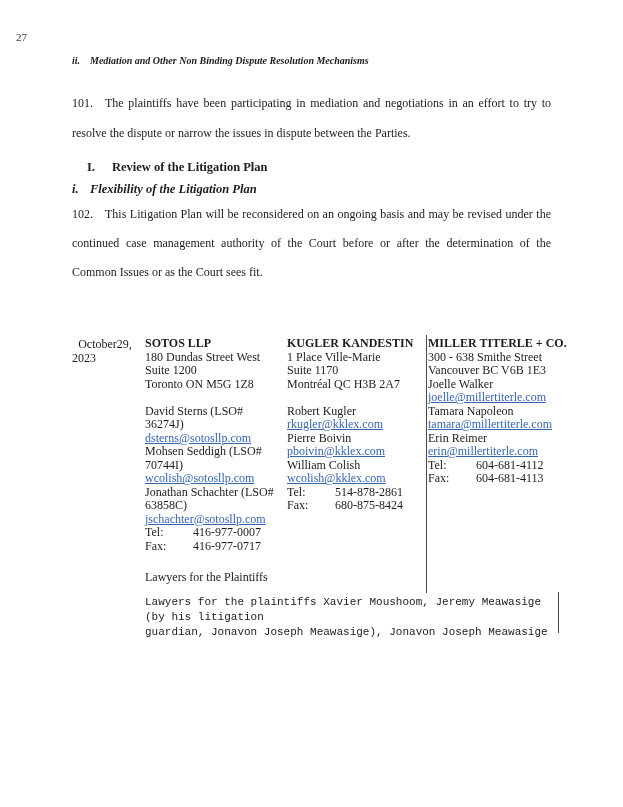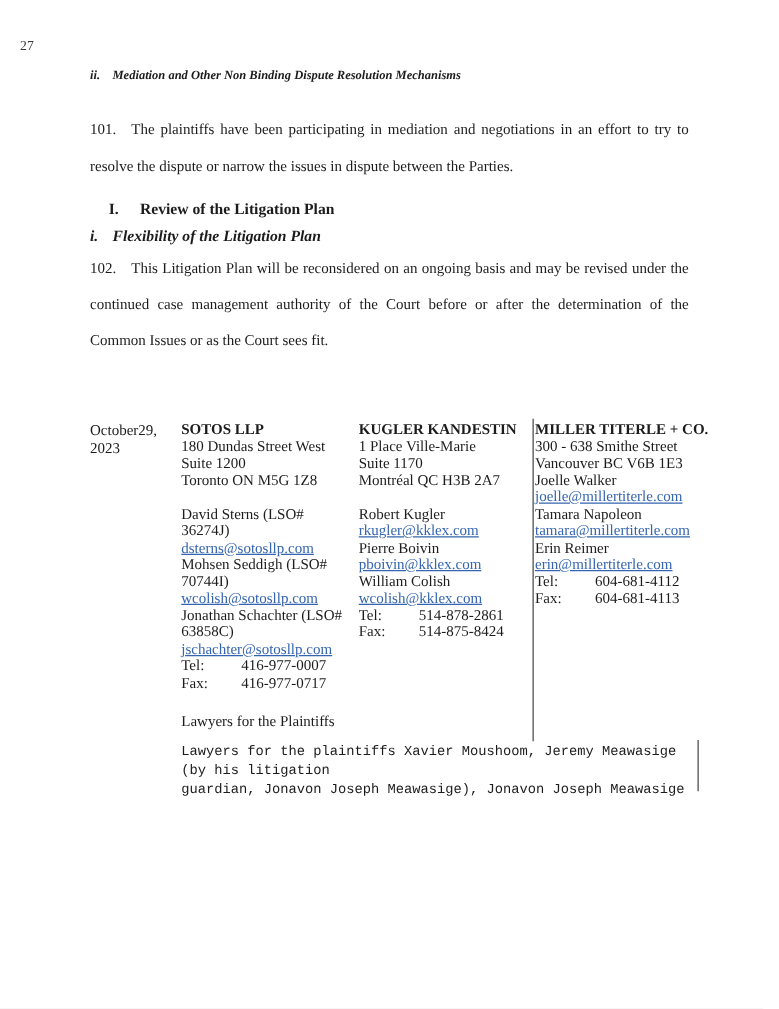--- a/index.html
+++ b/index.html
@@ -13,21 +13,21 @@
   .h-review{position:absolute;left:87px;top:160px;width:480px;font-size:12.5px;font-weight:bold;}
   .h-flex{position:absolute;left:72px;top:182px;width:480px;font-size:12.5px;font-weight:bold;font-style:italic;}
   .hnum-sm{display:inline-block;width:18px;}
   .hnum-md{display:inline-block;width:25px;font-style:normal;}
   .para{position:absolute;left:72px;width:479px;font-size:12px;text-align:justify;}
   .p101{top:88px;line-height:30px;}
   .p102{top:200px;line-height:29px;}
   .pnum{display:inline-block;width:33px;}
   
   .cdate{position:absolute;left:72px;top:337px;width:66px;font-size:12px;line-height:14px;}
-  .cdate-l1{display:flex;justify-content:flex-start;}
+  .cdate-l1{display:flex;justify-content:center;}
   .ccol{position:absolute;top:337px;font-size:12px;line-height:13.5px;white-space:nowrap;}
   .col-0{left:145px;width:140px;}
   .col-1{left:287px;width:139px;}
   .col-2{left:428px;width:130px;}
   .cline{height:13.5px;}
   .lbl{display:inline-block;width:48px;}
   .l-bold{font-weight:bold;}
   .l-link .ltext{color:var(--link,#3565b0);text-decoration:underline;}
   .lawyers1{position:absolute;left:145px;top:570px;font-size:12px;}
   .lawyers2{position:absolute;left:145px;top:595px;width:418px;font-size:11px;line-height:15px;font-family:Liberation Mono, monospace;}
@@ -85,21 +85,21 @@
       <div class="cline"><span class="ltext">Suite 1170</span></div>
       <div class="cline"><span class="ltext">Montréal QC H3B 2A7</span></div>
       <div class="cline"><span class="ltext">&nbsp;</span></div>
       <div class="cline"><span class="ltext">Robert Kugler</span></div>
       <div class="cline l-link"><span class="ltext">rkugler@kklex.com</span></div>
       <div class="cline"><span class="ltext">Pierre Boivin</span></div>
       <div class="cline l-link"><span class="ltext">pboivin@kklex.com</span></div>
       <div class="cline"><span class="ltext">William Colish</span></div>
       <div class="cline l-link"><span class="ltext">wcolish@kklex.com</span></div>
       <div class="cline"><span class="lbl">Tel:</span><span class="ltext">514-878-2861</span></div>
-      <div class="cline"><span class="lbl">Fax:</span><span class="ltext">514-875-8424</span></div>
+      <div class="cline"><span class="lbl">Fax:</span><span class="ltext">680-875-8424</span></div>
     </div>
 
   <div class="ccol col-2">
       <div class="cline l-bold"><span class="ltext">MILLER TITERLE + CO.</span></div>
       <div class="cline"><span class="ltext">300 - 638 Smithe Street</span></div>
       <div class="cline"><span class="ltext">Vancouver BC V6B 1E3</span></div>
       <div class="cline"><span class="ltext">Joelle Walker</span></div>
       <div class="cline l-link"><span class="ltext">joelle@millertiterle.com</span></div>
       <div class="cline"><span class="ltext">Tamara Napoleon</span></div>
       <div class="cline l-link"><span class="ltext">tamara@millertiterle.com</span></div>

